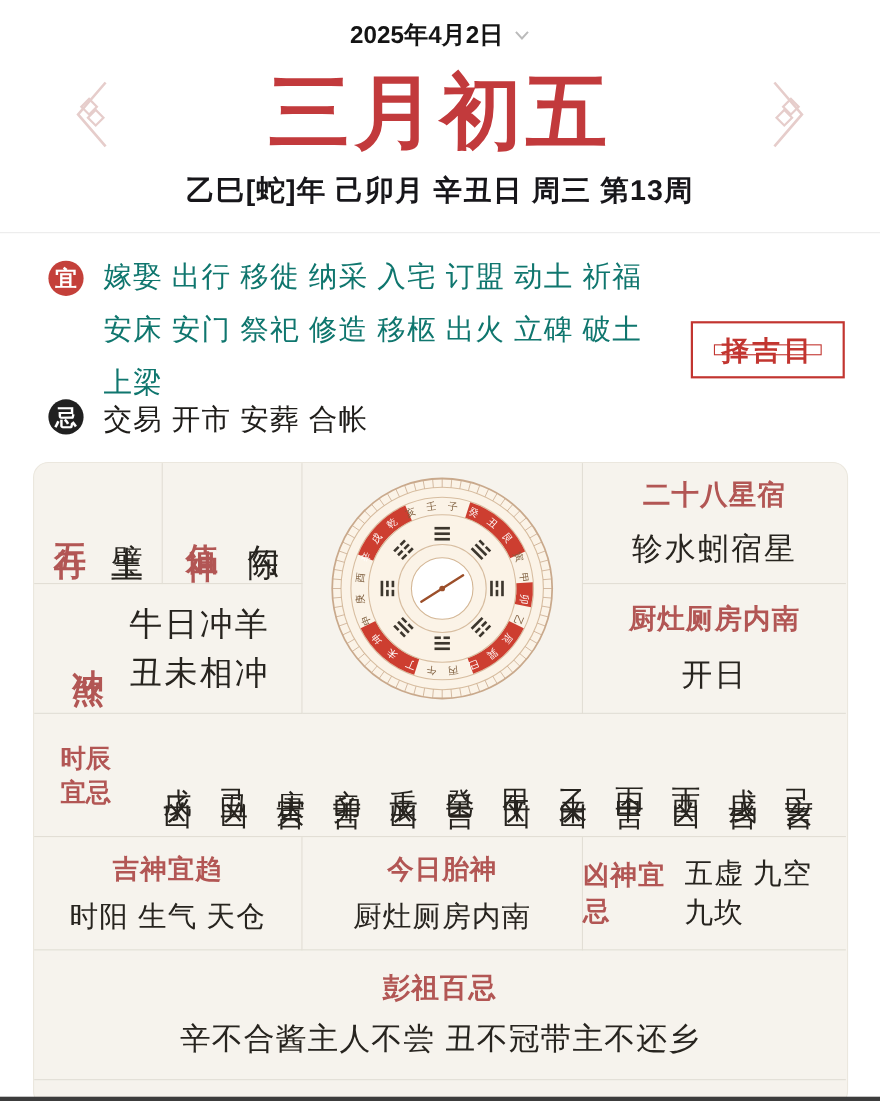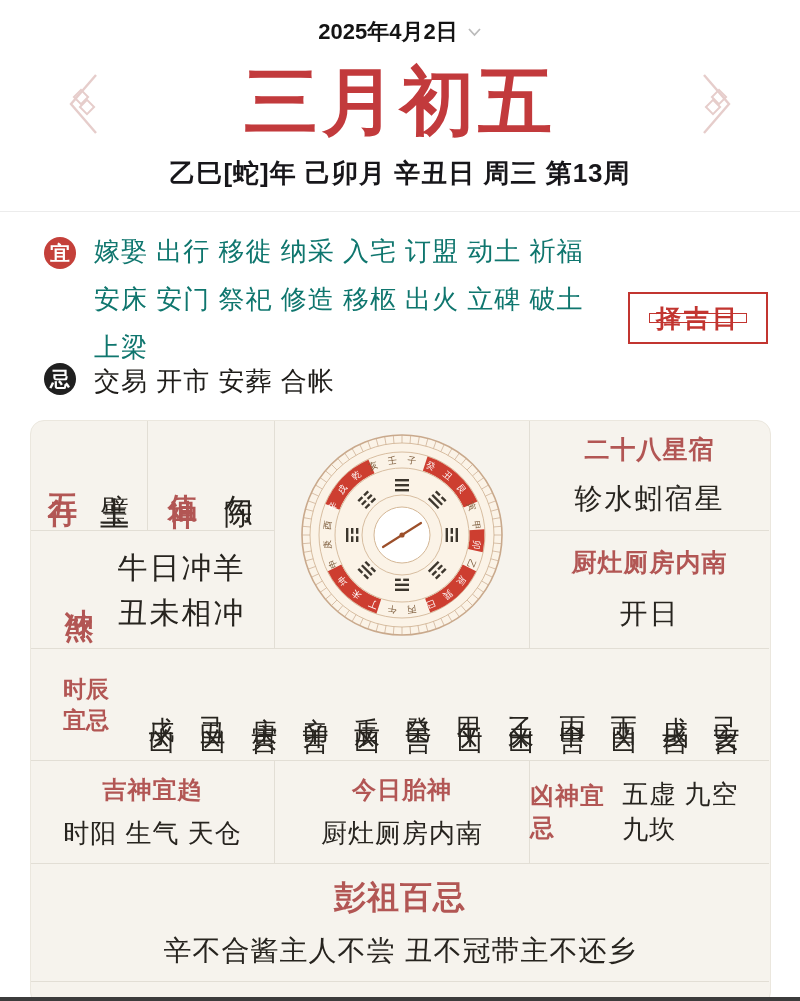--- a/index.html
+++ b/index.html
@@ -46,26 +46,26 @@
   .c-footer  { grid-column:1/5; grid-row:6; }
 
   .vt { writing-mode:vertical-rl; text-orientation:upright; }
   .lbl-red { color:#b25654; font-weight:600; }
   .val-dark { color:#27241f; font-weight:500; }
   .vt-lbl { font-size:29px; letter-spacing:5px; }
   .vt-val { font-size:29px; letter-spacing:4px; }
   .chong-lines { font-size:30px; line-height:45px; color:#27241f; font-weight:500; letter-spacing:2px; }
   .hd-lbl { font-size:25px; letter-spacing:1px; }
   .hd-val { font-size:28px; letter-spacing:2px; }
-  .sc-label { width:62px; text-align:center; font-size:23px; line-height:31px; color:#b25654; font-weight:600; flex:none; }
+  .sc-label { width:62px; text-align:left; font-size:23px; line-height:31px; color:#b25654; font-weight:600; flex:none; }
   .sc-cols { flex:1; display:flex; justify-content:space-between; margin-left:28px; padding-right:6px; }
   .sc-col { font-size:26px; letter-spacing:6px; color:#27241f; font-weight:500; }
   .sm-lbl { font-size:24px; letter-spacing:1px; }
   .sm-val { font-size:26px; letter-spacing:1px; }
-  .pz-lbl { font-size:32px; letter-spacing:1px; }
+  .pz-lbl { font-size:25px; letter-spacing:1px; }
   .pz-val { font-size:28px; letter-spacing:1px; }
 
   .bottom-bar { position:absolute; left:0; bottom:0; width:800px; height:4px; background:#3c3c3c; }
 </style>
 </head>
 <body>
 
 <div class="page">
 
   <div class="date-row">

